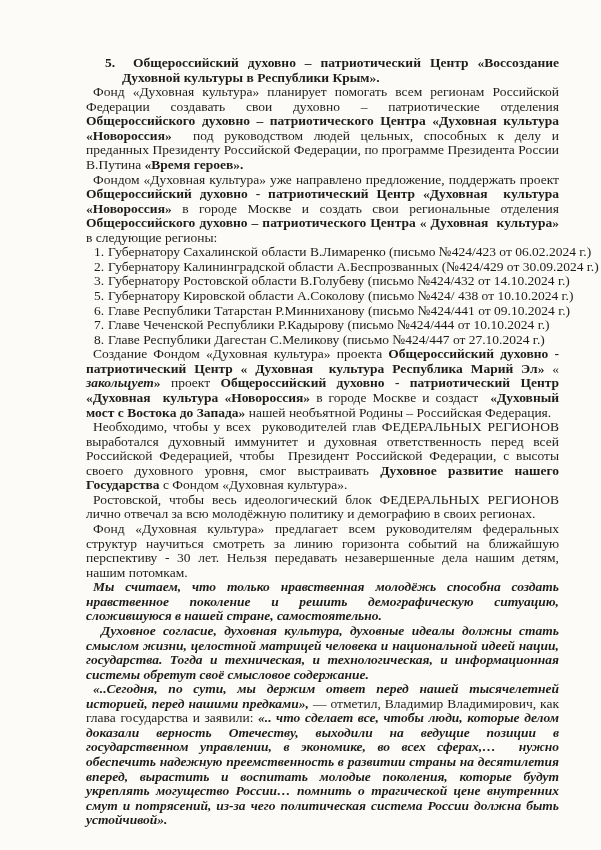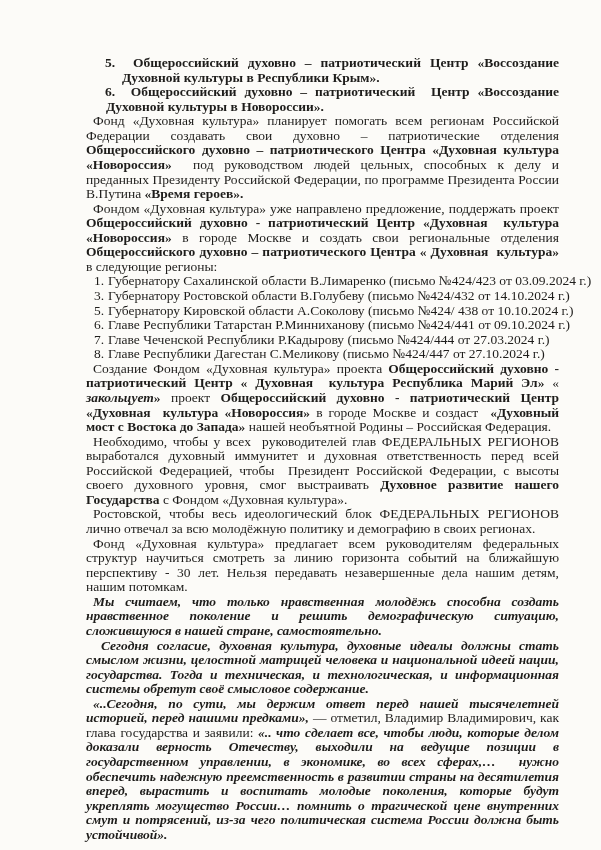--- a/index.html
+++ b/index.html
@@ -32,29 +32,29 @@
   .letter .num{display:inline-block;width:14px;}
   
   .para{text-indent:7px;}
   .para-ind2{text-indent:15px;}
 </style>
 </head>
 <body>
 
 <div class="page" style="background: rgb(252, 251, 248); color: rgb(30, 29, 27);">
     <div class="blk numb-wide"><span class="num">5.&nbsp;&nbsp;</span><span class="b">Общероссийский духовно – патриотический Центр «Воссоздание Духовной культуры в Республики Крым».</span></div>
-    <div class="blk numb-narrow"><span class="num">6.&nbsp;&nbsp;</span><span class="b">Общероссийский духовно – патриотический &nbsp;Центр «Воссоздание Духовной культуры в Новороссии».</span></div>
     <div class="blk para"><span>Фонд «Духовная культура» планирует помогать всем регионам Российской Федерации создавать свои духовно – патриотические отделения </span><span class="b">Общероссийского духовно – патриотического Центра «Духовная культура «Новороссия»</span><span> &nbsp;под руководством людей цельных, способных к делу и преданных Президенту Российской Федерации, по программе Президента России В.Путина </span><span class="b">«Время героев».</span></div>
     <div class="blk para"><span>Фондом «Духовная культура» уже направлено предложение, поддержать проект </span><span class="b">Общероссийский духовно - патриотический Центр «Духовная &nbsp;культура «Новороссия»</span><span> в городе Москве и создать свои региональные отделения </span><span class="b">Общероссийского духовно – патриотического Центра « Духовная &nbsp;культура»</span><span> в следующие регионы:</span></div>
-    <div class="blk letter"><span class="num">1.</span><span>Губернатору Сахалинской области В.Лимаренко (письмо №424/423 от 03.09.2024 г.)</span></div>
+    <div class="blk letter"><span class="num">1.</span><span>Губернатору Сахалинской области В.Лимаренко (письмо №424/423 от 06.02.2024 г.)</span></div>
+    <div class="blk letter"><span class="num">2.</span><span>Губернатору Калининградской области А.Беспрозванных (№424/429 от 30.09.2024 г.)</span></div>
     <div class="blk letter"><span class="num">3.</span><span>Губернатору Ростовской области В.Голубеву (письмо №424/432 от 14.10.2024 г.)</span></div>
     <div class="blk letter"><span class="num">5.</span><span>Губернатору Кировской области А.Соколову (письмо №424/ 438 от 10.10.2024 г.)</span></div>
     <div class="blk letter"><span class="num">6.</span><span>Главе Республики Татарстан Р.Минниханову (письмо №424/441 от 09.10.2024 г.)</span></div>
-    <div class="blk letter"><span class="num">7.</span><span>Главе Чеченской Республики Р.Кадырову (письмо №424/444 от 27.03.2024 г.)</span></div>
+    <div class="blk letter"><span class="num">7.</span><span>Главе Чеченской Республики Р.Кадырову (письмо №424/444 от 10.10.2024 г.)</span></div>
     <div class="blk letter"><span class="num">8.</span><span>Главе Республики Дагестан С.Меликову (письмо №424/447 от 27.10.2024 г.)</span></div>
     <div class="blk para"><span>Создание Фондом «Духовная культура» проекта </span><span class="b">Общероссийский духовно - патриотический Центр « Духовная &nbsp;культура Республика Марий Эл»</span><span> « </span><span class="b i">закольцует</span><span class="b">»</span><span> проект </span><span class="b">Общероссийский духовно - патриотический Центр «Духовная &nbsp;культура «Новороссия»</span><span> в городе Москве и создаст &nbsp;</span><span class="b">«Духовный мост с Востока до Запада»</span><span> нашей необъятной Родины – Российская Федерация.</span></div>
     <div class="blk para"><span>Необходимо, чтобы у всех &nbsp;руководителей глав ФЕДЕРАЛЬНЫХ РЕГИОНОВ выработался духовный иммунитет и духовная ответственность перед всей Российской Федерацией, чтобы &nbsp;Президент Российской Федерации, с высоты своего духовного уровня, смог выстраивать </span><span class="b">Духовное развитие нашего Государства</span><span> с Фондом «Духовная культура».</span></div>
     <div class="blk para"><span>Ростовской, чтобы весь идеологический блок ФЕДЕРАЛЬНЫХ РЕГИОНОВ лично отвечал за всю молодёжную политику и демографию в своих регионах.</span></div>
     <div class="blk para"><span>Фонд «Духовная культура» предлагает всем руководителям федеральных структур научиться смотреть за линию горизонта событий на ближайшую перспективу - 30 лет. Нельзя передавать незавершенные дела нашим детям, нашим потомкам.</span></div>
     <div class="blk para"><span class="b i u">Мы считаем, что только нравственная молодёжь способна создать нравственное поколение и решить демографическую ситуацию, сложившуюся в нашей стране, самостоятельно.</span></div>
-    <div class="blk para para-ind2"><span class="b i u">Сегодня согласие, духовная культура, духовные идеалы должны стать смыслом жизни, целостной матрицей человека и национальной идеей нации, государства. Тогда и техническая, и технологическая, и информационная системы обретут своё смысловое содержание.</span></div>
+    <div class="blk para para-ind2"><span class="b i u">Духовное согласие, духовная культура, духовные идеалы должны стать смыслом жизни, целостной матрицей человека и национальной идеей нации, государства. Тогда и техническая, и технологическая, и информационная системы обретут своё смысловое содержание.</span></div>
     <div class="blk para"><span class="b i">«..Сегодня, по сути, мы держим ответ перед нашей тысячелетней историей, перед нашими предками», </span><span>— отметил, Владимир Владимирович, как глава государства и заявили: </span><span class="b i">«.. что сделает все, чтобы люди, которые делом доказали верность Отечеству, выходили на ведущие позиции в государственном управлении, в экономике, во всех сферах,… &nbsp;нужно обеспечить надежную преемственность в развитии страны на десятилетия вперед, вырастить и </span><span class="b i u">воспитать молодые поколения,</span><span class="b i"> которые будут укреплять могущество России… помнить о трагической цене внутренних смут и потрясений, из-за чего политическая система России должна быть устойчивой».</span></div>
   </div>
 
 </body></html>

